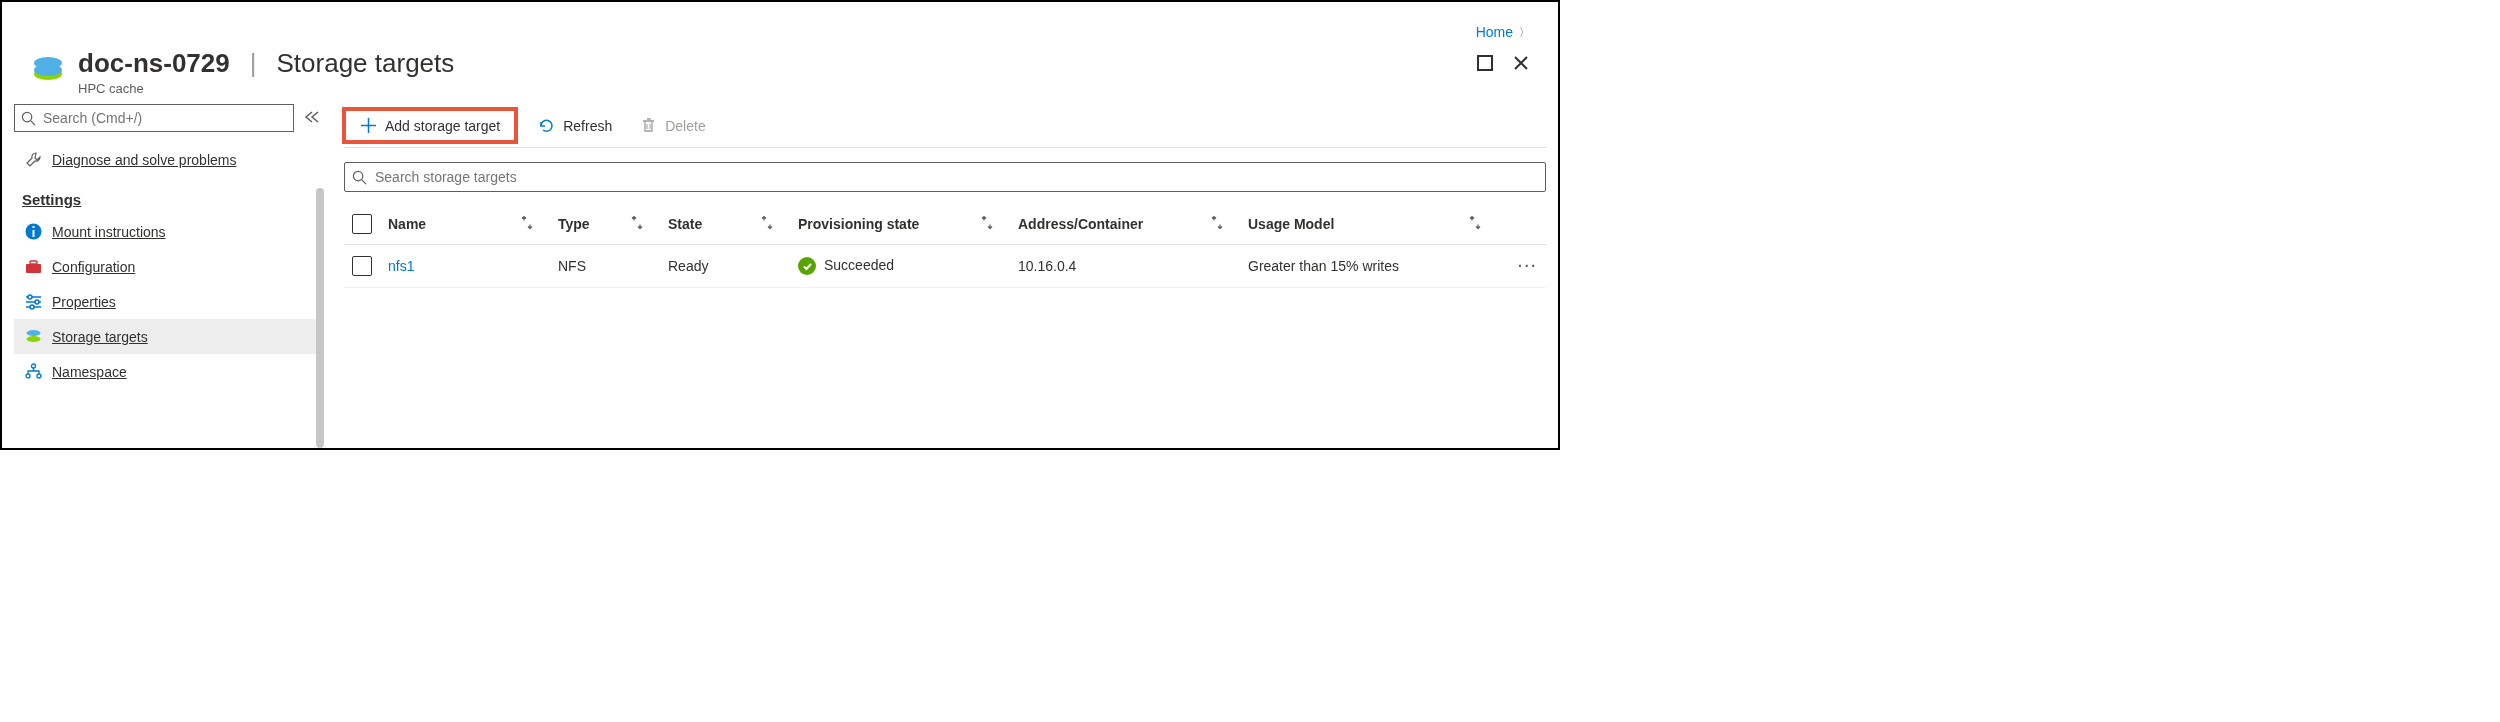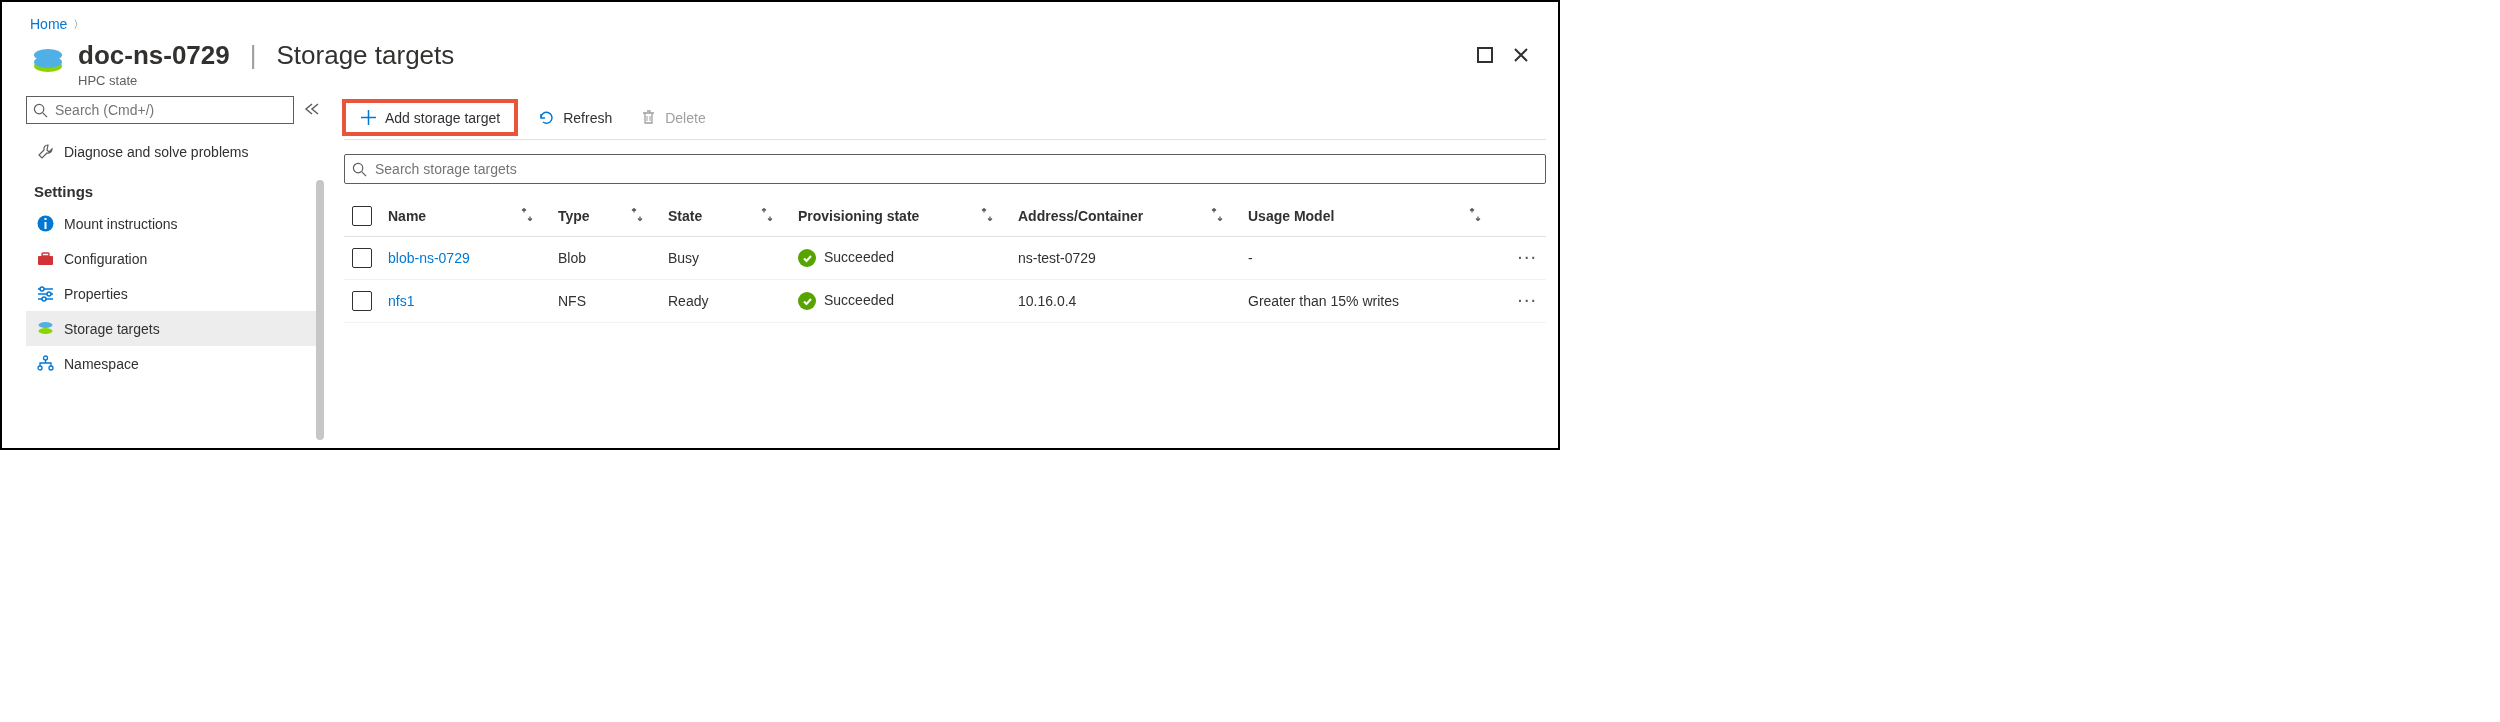--- a/index.html
+++ b/index.html
@@ -13,22 +13,23 @@
     overflow: hidden;
     border: 2px solid #000;
   }
   a { text-decoration: none; }
 
   
   .breadcrumb {
     display: flex;
     align-items: center;
     gap: 6px;
-    padding: 14px 28px 4px;
-    font-size: 14px;
+    padding: 22px 28px 4px;
+    font-size: 14px;
+    justify-content: flex-end;
   }
   .breadcrumb a { color: #0078d4; }
   .breadcrumb .chevron { color: #605e5c; font-size: 11px; }
 
   
   .page-header {
     display: flex;
     align-items: flex-start;
     padding: 4px 28px 8px;
   }
@@ -41,21 +42,21 @@
   .title-line .pipe { color: #a19f9d; font-weight: 300; }
   .title-line .section { font-weight: 400; color: #323130; }
   .subtitle { font-size: 13px; color: #605e5c; margin-top: 2px; }
   .window-controls { display: flex; gap: 18px; align-items: center; padding-top: 6px; }
   .window-controls svg { width: 18px; height: 18px; }
 
   
   .layout { display: flex; height: calc(100% - 102px); }
 
   
-  .sidebar { width: 318px; padding-left: 24px; position: relative; }
+  .sidebar { width: 318px; padding-left: 12px; position: relative; text-decoration: underline; }
   .sidebar-scroll {
     position: absolute;
     right: -4px;
     top: 84px;
     bottom: 0;
     width: 8px;
     background: #c8c6c4;
     border-radius: 4px;
   }
   .search-row { display: flex; align-items: center; gap: 10px; margin-bottom: 10px; }
@@ -184,21 +185,21 @@
       <ellipse cx="18" cy="22" rx="14" ry="6" fill="#8cd400"></ellipse>
       <ellipse cx="18" cy="18" rx="14" ry="6" fill="#50b0e6"></ellipse>
     </svg>
   </span>
   <div class="title-block">
     <div class="title-line">
       <span class="res-name">doc-ns-0729</span>
       <span class="pipe">|</span>
       <span class="section">Storage targets</span>
     </div>
-    <div class="subtitle">HPC state</div>
+    <div class="subtitle">HPC cache</div>
   </div>
   <div class="window-controls">
     <span>
       <svg viewBox="0 0 18 18">
           <rect x="2" y="2" width="14" height="14" fill="none" stroke="#323130" stroke-width="2"></rect>
         </svg>
     </span>
     <span>
       <svg viewBox="0 0 18 18">
           <path d="M3 3 L15 15 M15 3 L3 15" stroke="#323130" stroke-width="2"></path>
@@ -357,36 +358,20 @@
           <th class="usage-col">
             <span>Usage Model</span>
             <span class="sort-arrows"><svg viewBox="0 0 14 14">
                   <path d="M4 5 V1 M4 1 L2 3 M4 1 L6 3 M10 9 V13 M10 13 L8 11 M10 13 L12 11" stroke="#605e5c" stroke-width="1.3" fill="none"></path>
                 </svg></span>
           </th>
           <th class="more-col"></th>
         </tr>
       </thead>
       <tbody>
-        <tr>
-          <td><span class="checkbox"></span></td>
-          <td><a href="#" class="link-cell">blob-ns-0729</a></td>
-          <td>Blob</td>
-          <td>Busy</td>
-          <td>
-            <span class="status-ok">
-                <svg viewBox="0 0 11 11">
-                  <path d="M2 5.5 L4.5 8 L9 3" stroke="#fff" stroke-width="2" fill="none"></path>
-                </svg>
-              </span><span>Succeeded</span>
-          </td>
-          <td>ns-test-0729</td>
-          <td>-</td>
-          <td class="ellipsis">···</td>
-        </tr>
         <tr>
           <td><span class="checkbox"></span></td>
           <td><a href="#" class="link-cell">nfs1</a></td>
           <td>NFS</td>
           <td>Ready</td>
           <td>
             <span class="status-ok">
                 <svg viewBox="0 0 11 11">
                   <path d="M2 5.5 L4.5 8 L9 3" stroke="#fff" stroke-width="2" fill="none"></path>
                 </svg>

